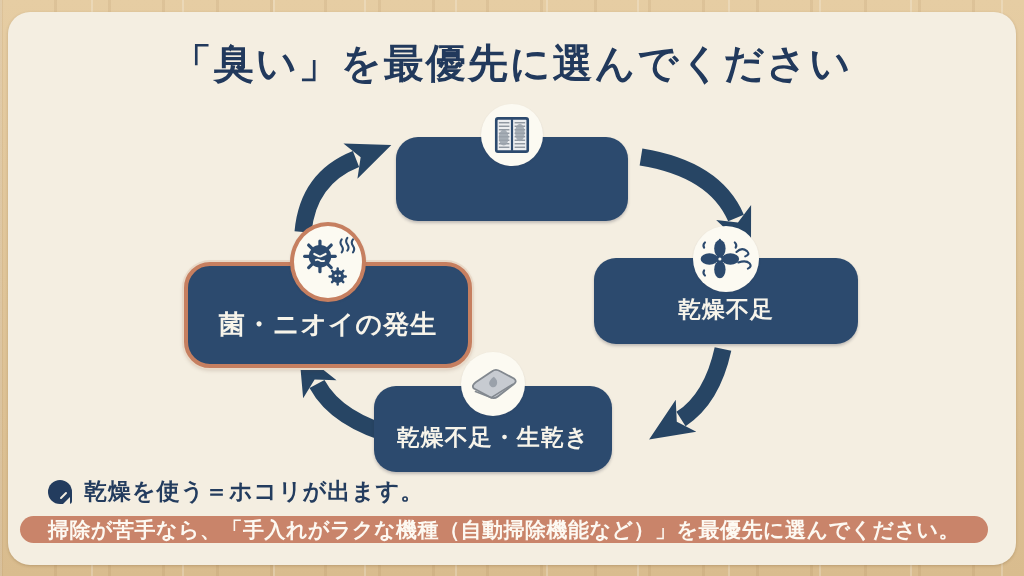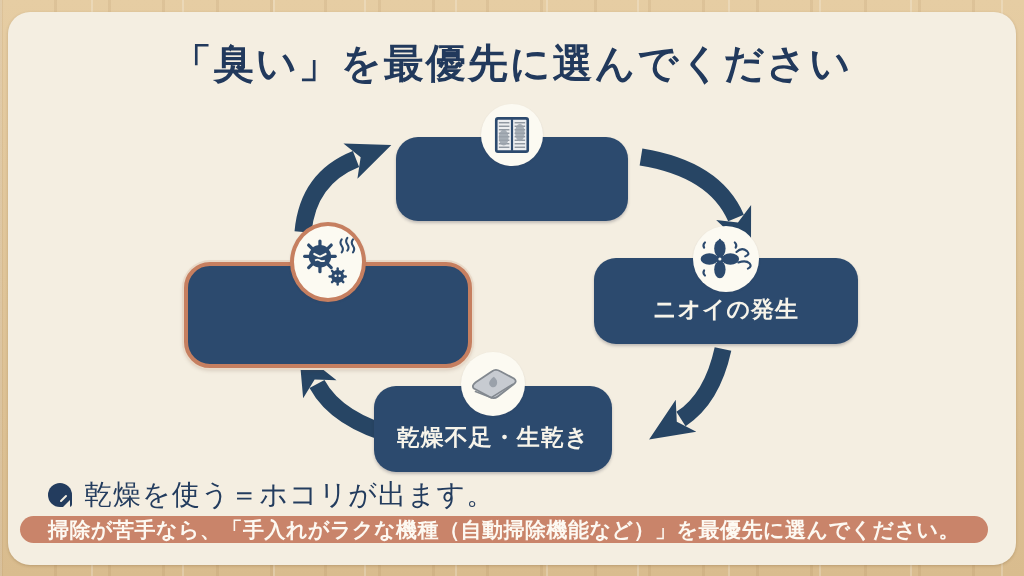--- a/index.html
+++ b/index.html
@@ -35,21 +35,21 @@
   .node-drying{left:374px;top:386px;width:238px;height:70px;font-size:23px;padding-top:16px;}
   .node-drying .node-circle{top:-34px;width:64px;height:64px;}
   .node-odor{left:184px;top:262px;width:280px;height:80px;font-size:26px;padding-top:18px;
     border:4px solid #c67f60;border-radius:26px;background:#2c4a6e;
     box-shadow:0 0 0 2px #e8d9c8, 0 2px 4px rgba(90,60,40,.25);}
   .node-odor .node-circle{top:-44px;width:76px;height:80px;border:4px solid #c67f60;
     box-sizing:border-box;}
   .arrows{position:absolute;inset:0;pointer-events:none;}
   
   .note{position:absolute;left:46px;top:476px;display:flex;align-items:center;gap:10px;}
-  .note-text{font-size:28px;font-weight:400;color:#233c5e;letter-spacing:1px;}
+  .note-text{font-size:23px;font-weight:700;color:#233c5e;letter-spacing:1px;}
   
   .banner{position:absolute;left:20px;right:36px;top:516px;height:27px;
     background:#c9846a;border-radius:19px;
     display:flex;align-items:center;justify-content:center;}
   .banner-text{color:#fdf9f2;font-size:21px;font-weight:800;letter-spacing:.5px;white-space:nowrap;}
 </style>
 </head>
 <body>
 
 <div class="stage">
@@ -112,21 +112,21 @@
         <g stroke="#2c4a6e" stroke-width="2.4" fill="none" stroke-linecap="round">
           <path d="M44 17 q6 -6 12 -1 q4 4 -2 6"></path>
           <path d="M46 29 q9 -3 13 1 q3 4 -2 6"></path>
           <path d="M8 6 q-3 3 -1 6"></path>
           <path d="M42 6 q3 3 1 6"></path>
           <path d="M8 44 q-3 -3 -1 -6"></path>
           <path d="M25 3 v4"></path>
         </g>
       </svg>
     </div>
-    <span class="node-label">ニオイの発生</span>
+    <span class="node-label">乾燥不足</span>
   </div>
 
   <div class="node node-drying">
     <div class="node-circle">
       <svg width="52" height="40" viewBox="0 0 56 44">
         <path d="M7 27 Q4 24 9 20 L27 8 Q31 5 36 8 L51 16 Q55 19 51 22 L33 36 Q29 39 24 36 Z" fill="#c7cbd1" stroke="#82888f" stroke-width="2" stroke-linejoin="round"></path>
         <path d="M8 30 L26 37 L50 22" fill="none" stroke="#82888f" stroke-width="1.6"></path>
         <path d="M29 14 q5 4 3 9 q-2 4 -6 2 q-4 -3 -1 -7 q2 -3 4 -4 Z" fill="#9aa1aa"></path>
       </svg>
     </div>
@@ -163,20 +163,21 @@
         <circle cx="48" cy="52" r="8" fill="#2c4a6e"></circle>
         <circle cx="45.5" cy="51" r="1.5" fill="#fcfaf2"></circle>
         <circle cx="50.5" cy="51" r="1.5" fill="#fcfaf2"></circle>
         <g stroke="#2c4a6e" stroke-width="2.6" fill="none" stroke-linecap="round">
           <path d="M53 6 q-3 4 0 8 q3 4 0 8"></path>
           <path d="M60 4 q-3 4 0 8 q3 4 0 8"></path>
           <path d="M67 6 q-3 4 0 8 q3 4 0 8"></path>
         </g>
       </svg>
     </div>
+    <span class="node-label">菌・ニオイの発生</span>
   </div>
 
   <div class="note">
     <svg width="28" height="28" viewBox="0 0 28 28">
       <path d="M14 2 a12 12 0 1 0 0 24 h9 a3 3 0 0 0 3 -3 v-9 a12 12 0 0 0 -12 -12 Z" fill="#233c5e"></path>
       <path d="M24 26 L17 26 L24 19 Z" fill="#f4eee1"></path>
       <path d="M15 20 l5 -5" stroke="#f4eee1" stroke-width="2" stroke-linecap="round"></path>
     </svg>
     <span class="note-text">乾燥を使う＝ホコリが出ます。</span>
   </div>

